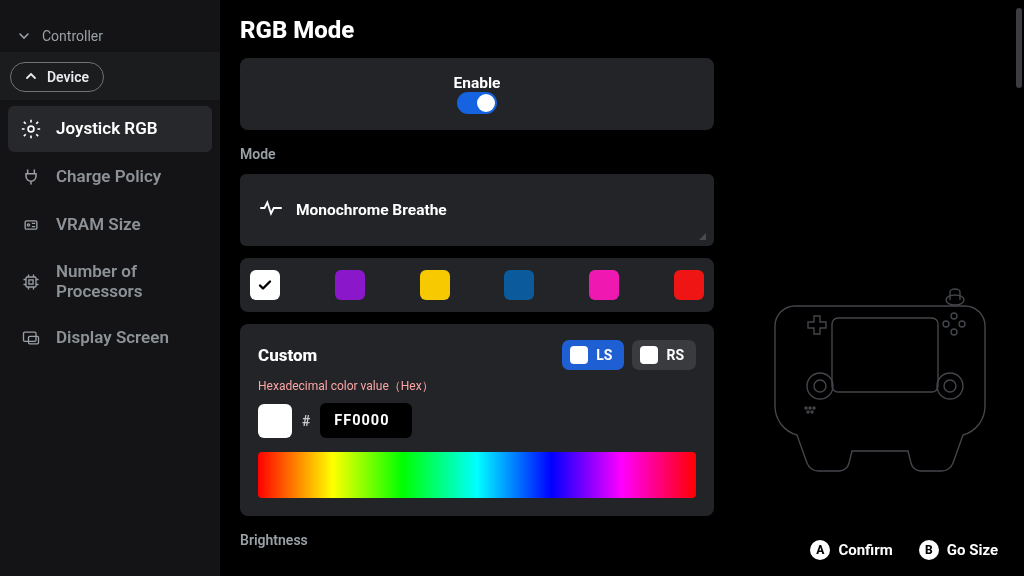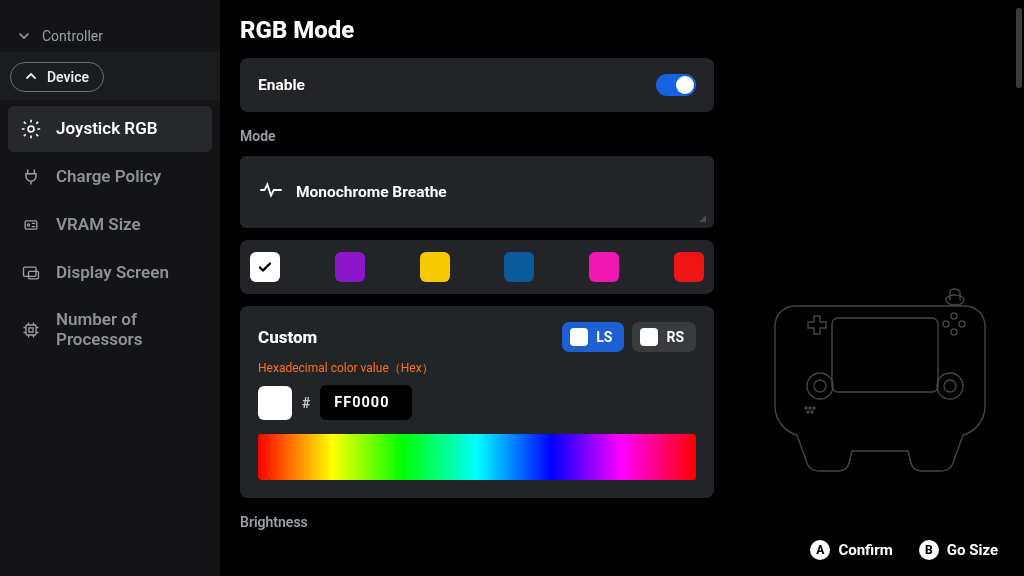--- a/index.html
+++ b/index.html
@@ -18,21 +18,21 @@
   .side-item.active { background: #27282b; color: #fff; }
   .side-item.active .ic { color: #fff; }
   .side-item .label2 { font-weight: 600; line-height: 1.15; }
 
   
   .main { flex: 1; background: #000; display: flex; flex-direction: column; padding: 16px 8px 0 20px; position: relative; }
   .page-title { font-size: 24px; font-weight: 800; margin-bottom: 14px; }
   .panel-col { width: 474px; display: flex; flex-direction: column; gap: 12px; }
 
   .card { background: #232427; border-radius: 8px; padding: 16px 18px; }
-  .enable-row { display: flex; align-items: center; justify-content: space-between; }
+  .enable-row { display: flex; align-items: center; justify-content: center; flex-direction: column; }
   .enable-row .lbl { font-size: 15.5px; font-weight: 700; }
 
   
   .toggle { width: 40px; height: 22px; background: #1563e0; border-radius: 11px; position: relative; cursor: pointer; }
   .toggle .knob { position: absolute; top: 2px; right: 2px; width: 18px; height: 18px; background: #fff; border-radius: 50%; }
 
   .section-label { color: #9aa0a6; font-size: 14px; font-weight: 600; margin-top: 4px; }
 
   .mode-select { position: relative; padding: 26px 20px; background: #232427; border-radius: 6px; display: flex; align-items: center; gap: 14px; cursor: pointer; }
   .mode-select .txt { font-size: 15.5px; font-weight: 700; }
@@ -41,21 +41,21 @@
   .swatches { display: flex; justify-content: space-between; align-items: center; padding: 12px 10px; background: #232427; border-radius: 8px; }
   .swatch { width: 30px; height: 30px; border-radius: 6px; cursor: pointer; display: flex; align-items: center; justify-content: center; }
 
   .custom-card { background: #232427; border-radius: 8px; padding: 16px 18px 18px 18px; }
   .custom-top { display: flex; align-items: center; justify-content: space-between; margin-bottom: 8px; }
   .custom-top .ttl { font-size: 17px; font-weight: 800; }
   .seg { display: flex; gap: 8px; }
   .seg-btn { display: flex; align-items: center; gap: 8px; padding: 6px 12px 6px 8px; border-radius: 7px; background: #3a3b3f; font-size: 14px; font-weight: 700; cursor: pointer; }
   .seg-btn.active { background: #1f5fd4; }
   .seg-btn .dot { width: 18px; height: 18px; border-radius: 4px; background: #fff; }
-  .hint { color: #f97316; font-size: 12px; margin-bottom: 8px; }
+  .hint { color: #fca5a5; font-size: 12px; margin-bottom: 8px; }
   .hex-row { display: flex; align-items: center; gap: 10px; margin-bottom: 14px; }
   .hex-preview { width: 34px; height: 34px; border-radius: 6px; background: #fff; }
   .hash { color: #c5c8cc; font-size: 14px; font-weight: 700; }
   .hex-input { background: #000000; border: none; outline: none; color: #fff; font-size: 14.5px; font-weight: 700; letter-spacing: 1px; padding: 9px 14px; border-radius: 6px; width: 92px; text-align: left; }
 
   .hue-bar { height: 46px; border-radius: 4px; background: linear-gradient(to right, #ff0000 0%, #ffff00 17%, #00ff00 33%, #00ffff 50%, #0000ff 67%, #ff00ff 83%, #ff0000 100%); cursor: pointer; }
 
   
   .device-illus { position: absolute; right: 24px; top: 276px; width: 230px; height: 200px; opacity: .9; pointer-events: none; }
 
@@ -118,35 +118,35 @@
               <rect x="5" y="7" width="14" height="10" rx="1.5"></rect>
               <circle cx="9" cy="12" r="1.4"></circle>
               <path d="M13 10h4M13 14h4"></path>
             </svg>
         </span>
         <span class="label2">VRAM Size</span>
       </div>
       <div class="side-item">
         <span class="ic">
           <svg width="20" height="20" viewBox="0 0 24 24" fill="none" stroke="currentColor" stroke-width="1.6">
-              <rect x="3" y="5" width="15" height="11" rx="1.5"></rect>
-              <rect x="9" y="10" width="12" height="9" rx="1.5"></rect>
-            </svg>
-        </span>
-        <span class="label2">Display Screen</span>
-      </div>
-      <div class="side-item">
-        <span class="ic">
-          <svg width="20" height="20" viewBox="0 0 24 24" fill="none" stroke="currentColor" stroke-width="1.6">
               <rect x="6" y="6" width="12" height="12" rx="1.5"></rect>
               <rect x="9.5" y="9.5" width="5" height="5"></rect>
               <path d="M9 3v3M15 3v3M9 18v3M15 18v3M3 9h3M3 15h3M18 9h3M18 15h3"></path>
             </svg>
         </span>
         <span class="label2">Number of Processors</span>
+      </div>
+      <div class="side-item">
+        <span class="ic">
+          <svg width="20" height="20" viewBox="0 0 24 24" fill="none" stroke="currentColor" stroke-width="1.6">
+              <rect x="3" y="5" width="15" height="11" rx="1.5"></rect>
+              <rect x="9" y="10" width="12" height="9" rx="1.5"></rect>
+            </svg>
+        </span>
+        <span class="label2">Display Screen</span>
       </div>
     </div>
   </aside>
 
   <main class="main">
     <h1 class="page-title">RGB Mode</h1>
 
     <div class="panel-col">
 
       <div class="card enable-row">

